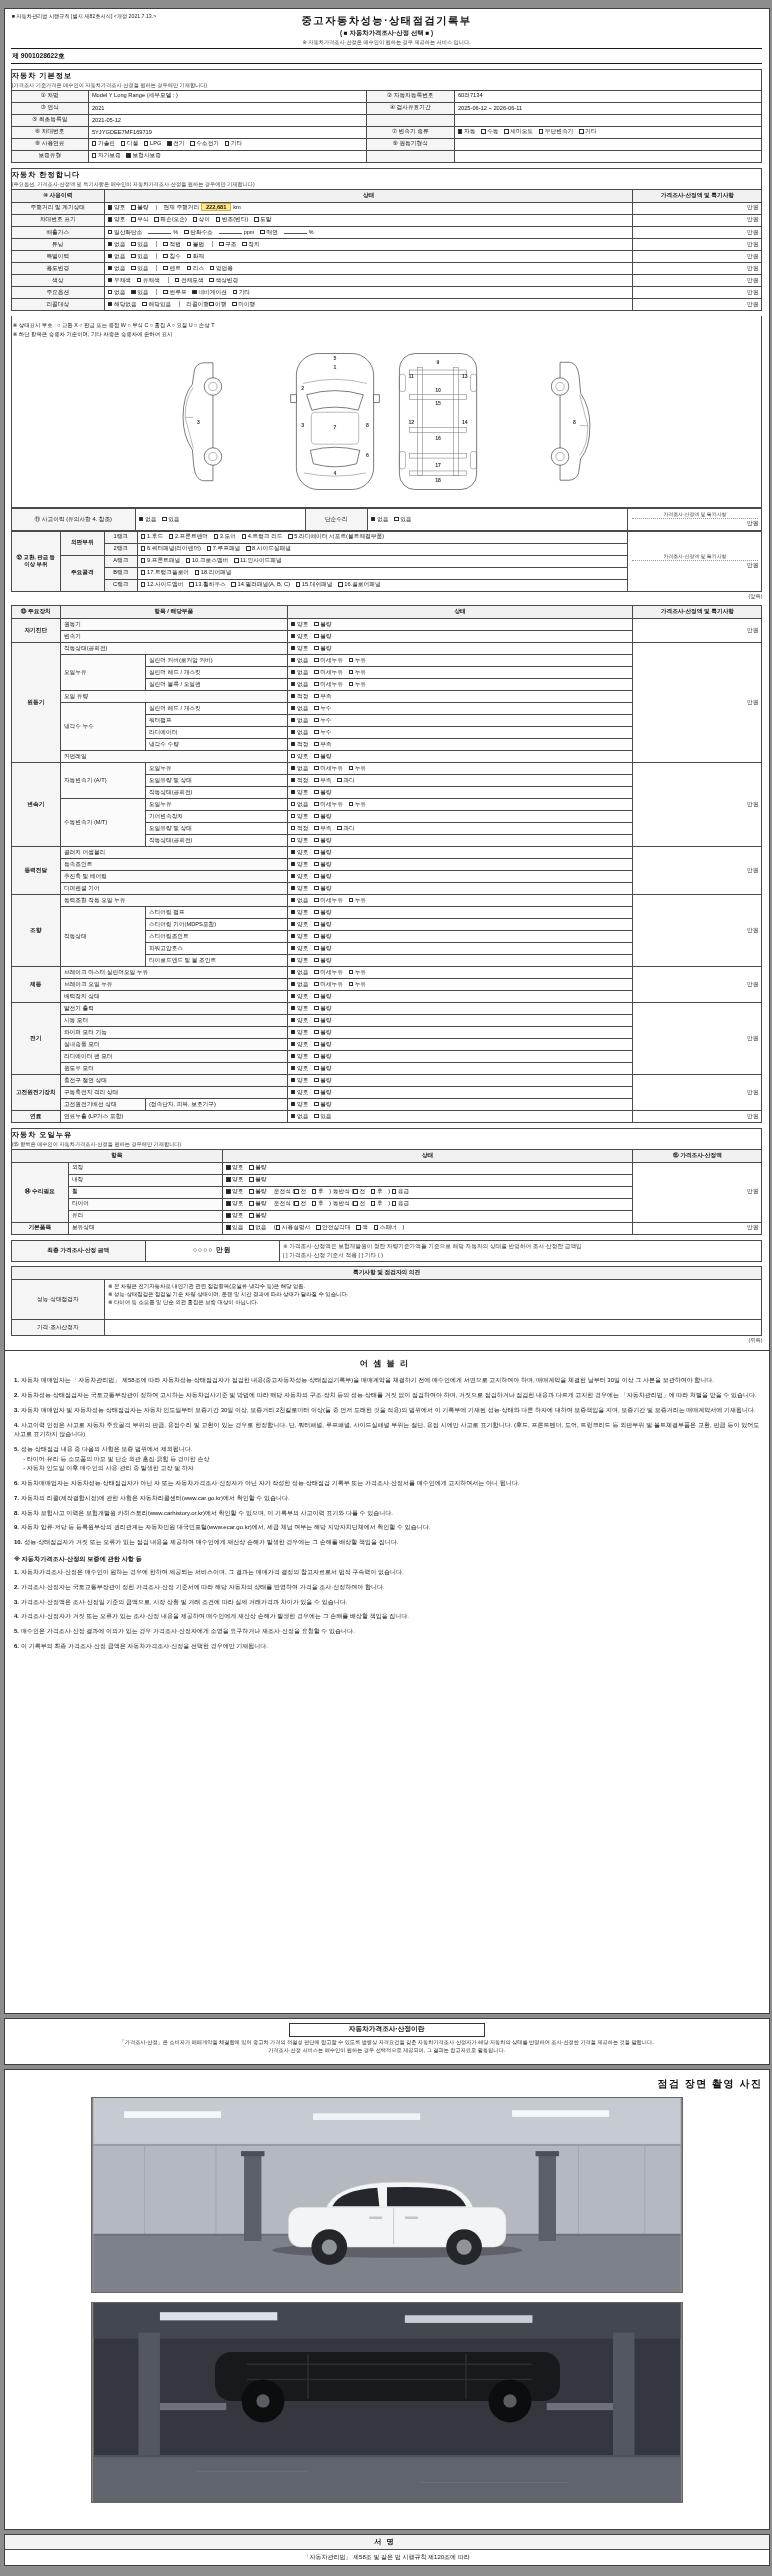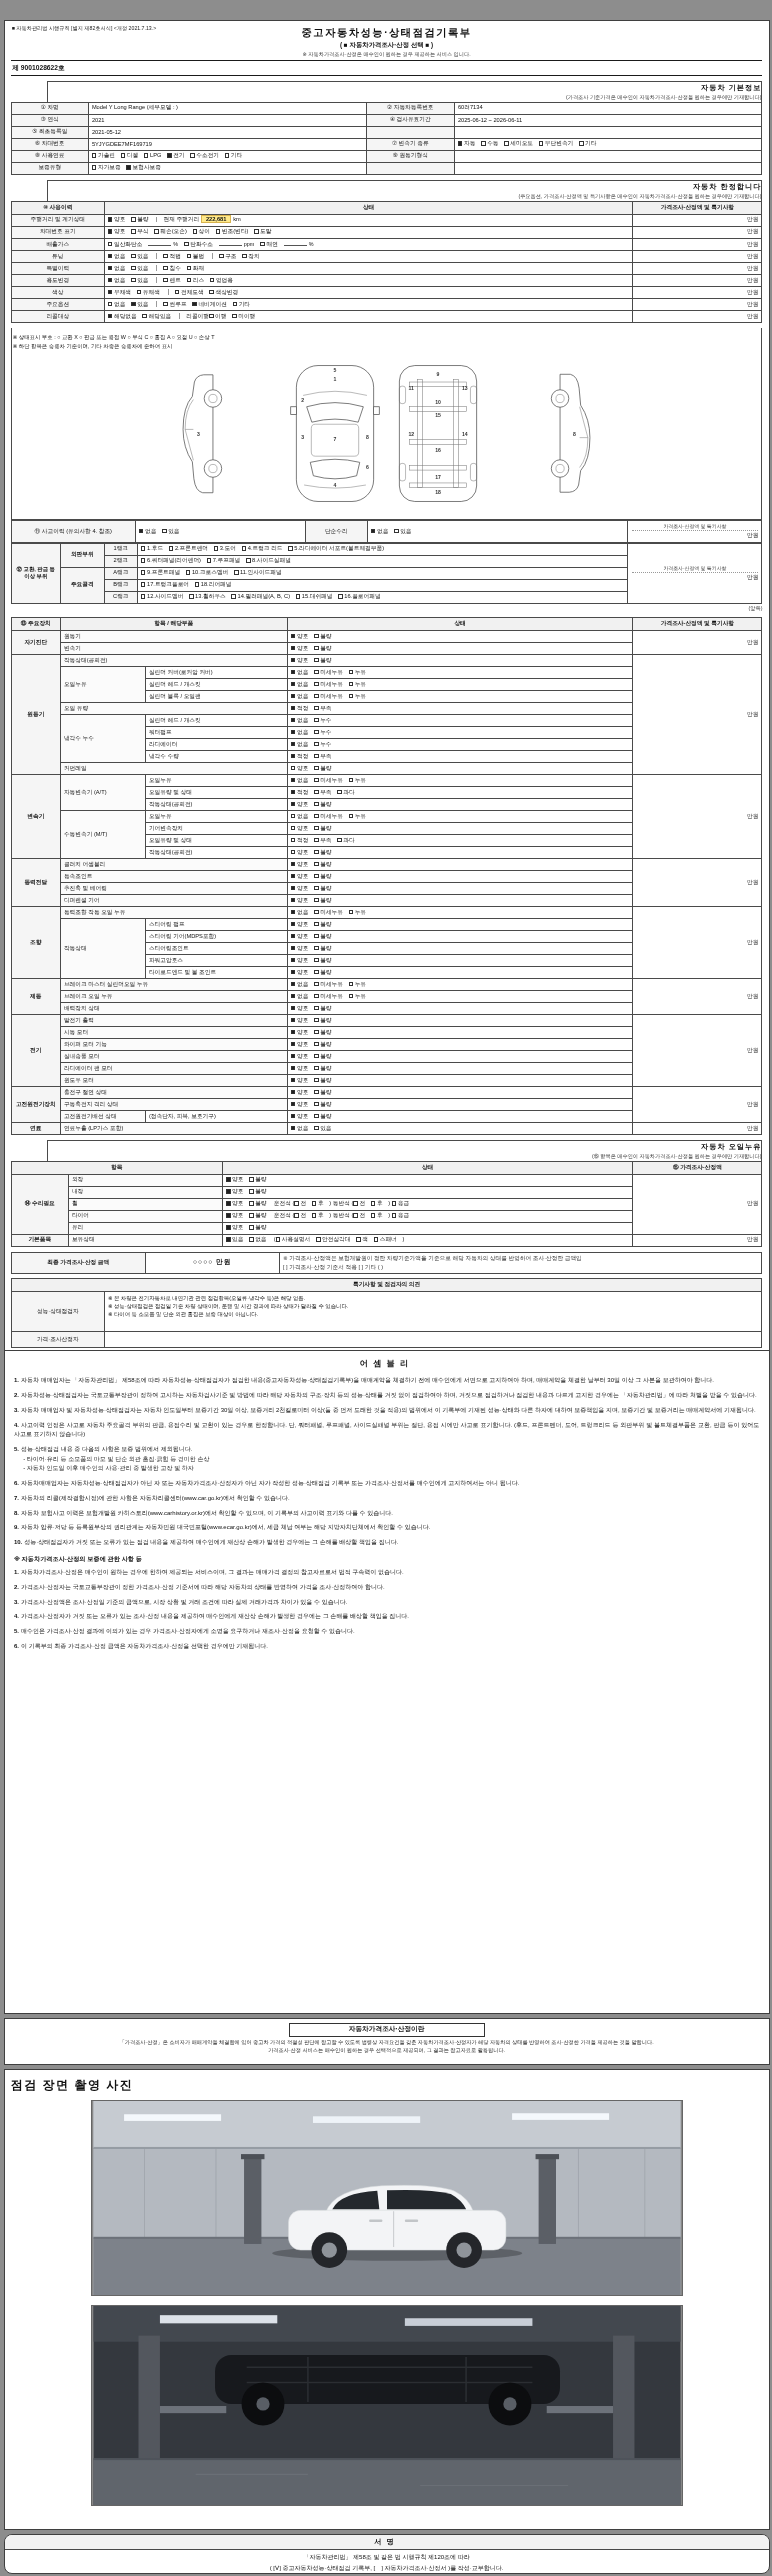--- a/index.html
+++ b/index.html
@@ -1,33 +1,33 @@
 <!DOCTYPE html>
 <html style="font-size:8.2px"><head>
 <meta charset="utf-8">
 <style>
 *{box-sizing:border-box;}
 body{margin:0;background:#8d8d8d;font-family:"Liberation Sans","DejaVu Sans",sans-serif;color:#111;}
 .page{position:relative;width:773px;height:2576px;background:#8d8d8d;overflow:hidden;}
 .sheet{position:absolute;left:3.6px;width:766px;background:#fff;border:0.5px solid #3f3f3f;padding:3.1px 6.2px;overflow:hidden;}
-#sheet-main{top:20px;height:1343px;}
+#sheet-main{top:8px;height:1343px;}
 #sheet-notice{top:1350px;height:664px;}
 #sheet-define{top:2018px;height:47px;padding:2.6px 6.2px;}
 #sheet-photos{top:2069px;height:461px;}
-#sheet-sign{top:2534px;height:40px;padding:0 6.2px 2.1px;border-radius:8px;}
+#sheet-sign{top:2534px;height:32px;padding:0 6.2px 2.1px;}
 
 .hdr{position:relative;text-align:center;padding-top:1px;}
 .hdr .ref{position:absolute;left:1px;top:0.5px;font-size:5.2px;color:#222;}
 .hdr h1{margin:1px 0 0;font-size:10.3px;letter-spacing:1.5px;}
 .hdr .sub{font-size:6.4px;font-weight:bold;margin-top:1px;}
 .hdr .note{font-size:5.2px;color:#333;margin-top:0.5px;}
 .docno{border-top:1px solid #1a1a1a;border-bottom:0.5px solid #1a1a1a;font-weight:bold;font-size:6.7px;padding:2.6px 1.5px;margin-top:2.6px;}
 
 .sec{margin-top:4.6px;}
-.sec-head{text-align:right;border:0.5px solid #4a4a4a;border-bottom:none;padding:1.5px 0 1px;margin-left:36px;}
+.sec-head{text-align:left;border:0.5px solid #4a4a4a;border-bottom:none;padding:1.5px 0 1px;}
 .sec-head .t{font-weight:bold;font-size:7.2px;letter-spacing:1px;}
 .sec-head .n{font-size:5.2px;color:#333;display:block;margin-top:0.5px;}
 table.frm{border-collapse:collapse;width:100%;table-layout:fixed;}
 .frm td,.frm th{border:0.5px solid #4a4a4a;font-size:5.7px;padding:1.5px 3.1px;vertical-align:middle;word-break:keep-all;overflow:hidden;}
 .frm th{background:#f1f1f1;font-weight:bold;text-align:center;padding:2.1px 1px;}
 td.lab,td.gname{background:#f5f5f5;text-align:center;}
 td.gname{font-weight:bold;}
 td.item{background:#fbfbfb;}
 td.subitem{background:#fff;}
 td.price{text-align:right;vertical-align:middle;color:#222;}
@@ -55,21 +55,21 @@
 
 .notice-title{text-align:center;font-weight:bold;font-size:8.2px;letter-spacing:5.2px;margin:4.1px 0 7.2px;}
 .nitem{font-size:6px;line-height:1.6;margin:0 3.1px 5.2px;text-align:justify;}
 .nitem .no{font-weight:bold;margin-right:2.1px;}
 .nsub{margin-left:9.3px;color:#222;}
 .subhead{font-weight:bold;font-size:6.2px;margin:7.2px 3.1px 4.1px;}
 
 .define-box{width:196px;margin:1px auto 2.6px;border:1px solid #333;text-align:center;font-weight:bold;font-size:6.7px;padding:1.5px 0;}
 .define-text{font-size:5.2px;margin:0 5.2px;line-height:1.45;text-align:center;color:#222;}
 
-.photo-title{text-align:left;font-weight:bold;font-size:12px;margin:4.1px 0 6.2px;letter-spacing:1.5px;}
+.photo-title{text-align:right;font-weight:bold;font-size:10px;margin:4.1px 0 6.2px;letter-spacing:1.5px;}
 .photo{display:block;margin:0 auto 8.2px;border:0.5px solid #666;background:#888;}
 
 .sign-title{text-align:center;font-weight:bold;font-size:7.2px;letter-spacing:5.2px;border-bottom:0.5px solid #4a4a4a;padding:2.1px 0 1.5px;margin:0 -6.2px 3.6px;background:#f3f3f3;}
 .sign-line{text-align:center;font-size:6px;margin:1.5px 0;}
 </style>
 </head>
 <body>
 
 <div class="page">
 

